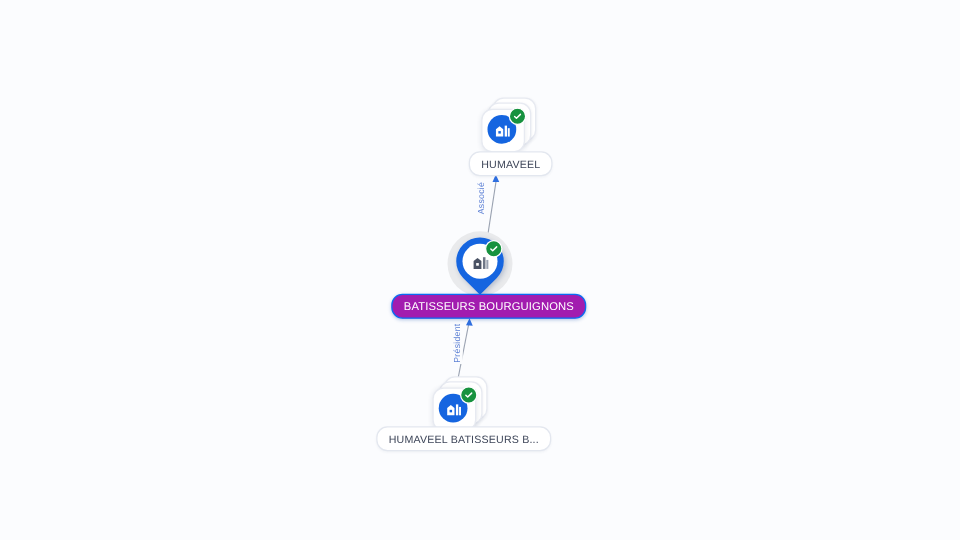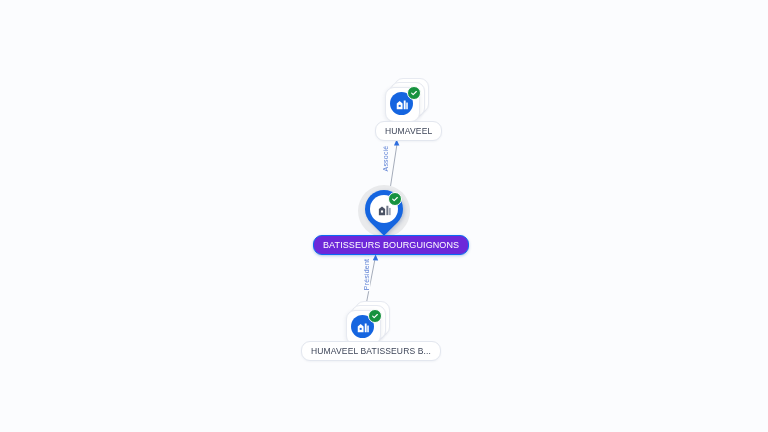--- a/index.html
+++ b/index.html
@@ -157,21 +157,21 @@
     padding: 4px 9px;
     box-sizing: border-box;
   }
   .node-label.plain {
     background: #ffffff;
     color: #3d4558;
     border: 1px solid #e3e7ef;
     box-shadow: 0 1px 2px rgba(30, 50, 90, 0.05);
   }
   .node-label.selected {
-    background: #6d28d9;
+    background: #a21caf;
     color: #ffffff;
     border: 1px solid #0b6bf2;
     box-shadow: 0 1px 3px rgba(10, 70, 170, 0.30);
     font-size: 9px;
     letter-spacing: 0.1px;
   }
 </style>
 </head>
 <body>
 

